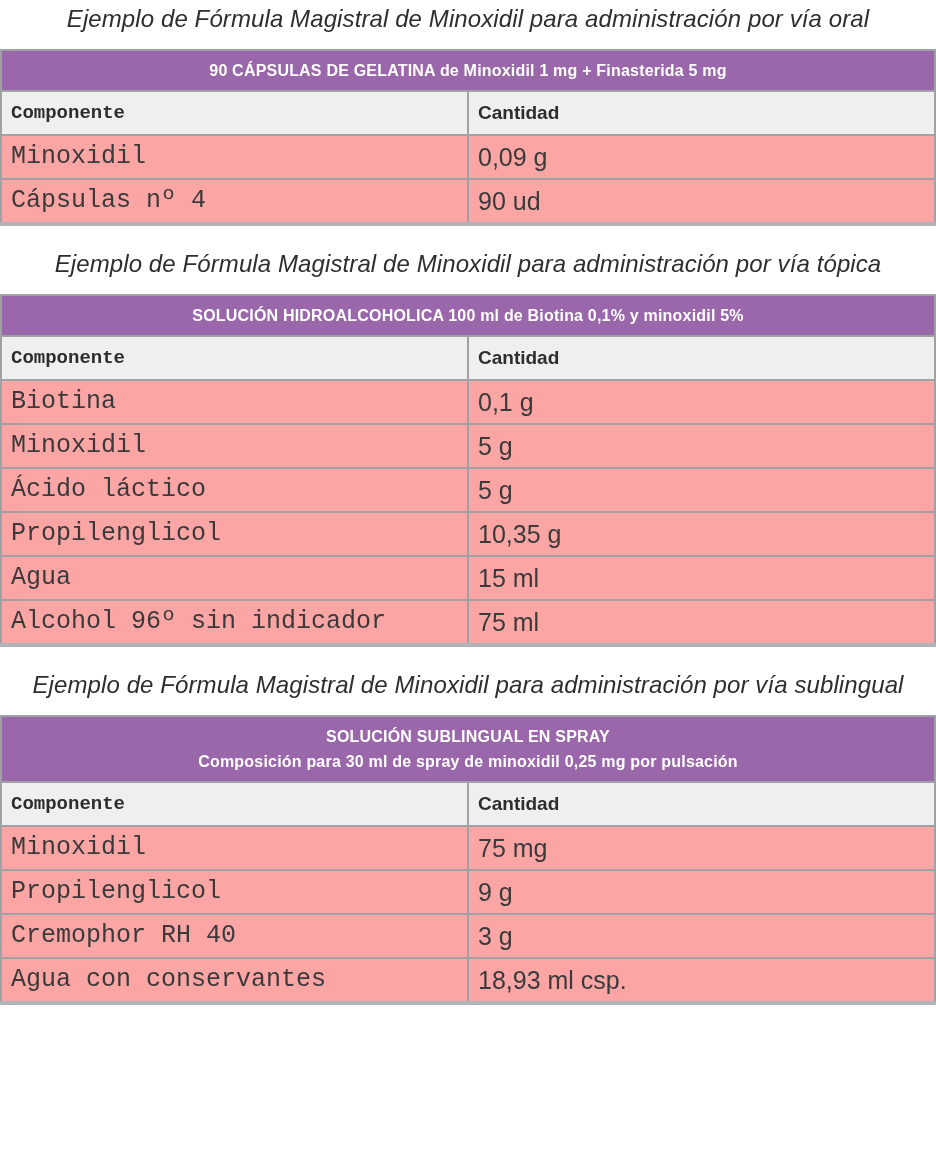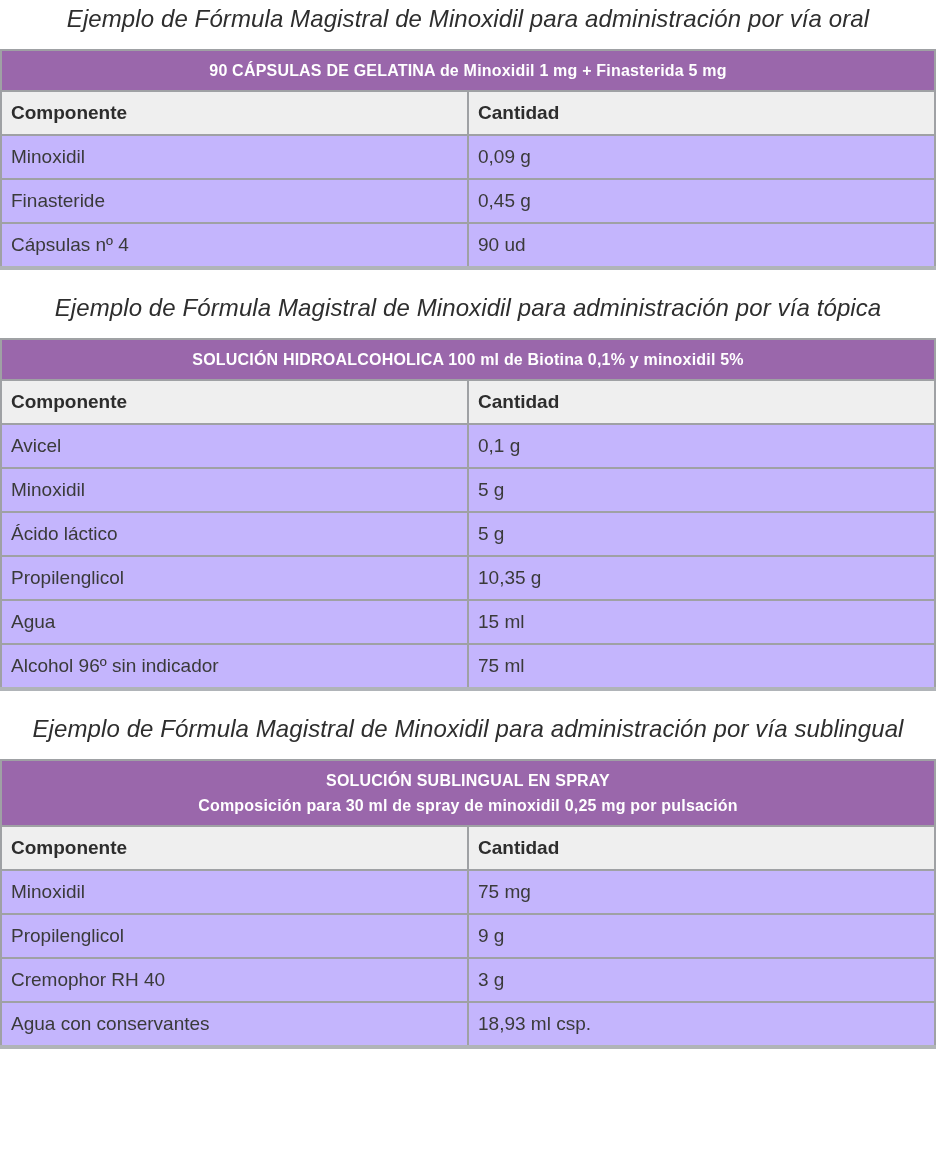--- a/index.html
+++ b/index.html
@@ -57,29 +57,29 @@
     background: var(--header-bg);
     color: var(--head-text);
     font-weight: bold;
     font-size: 19px;
     line-height: 22px;
     text-align: left;
     padding: 10px 9px;
     border: 2px solid var(--border);
   }
   td.cell {
-    background: #c4b5fd;
+    background: #fca5a5;
     color: var(--text);
-    font-size: 19px;
+    font-size: 25px;
     line-height: 22px;
     text-align: left;
     padding: 10px 9px;
     border: 2px solid var(--border);
   }
-  .col-comp { width: 48.6%; }
+  .col-comp { width: 48.6%; font-family: Liberation Mono, monospace; }
   .col-qty  { width: 51.4%; margin-left: 14px; }
   .title-line2 { font-weight: bold; }
 </style>
 </head>
 <body>
 
 <div class="page">
 
   <div class="section">
     <p class="caption">Ejemplo de Fórmula Magistral de Minoxidil para administración por vía oral</p>
@@ -92,24 +92,20 @@
           <th class="col-head col-comp">Componente</th>
           <th class="col-head col-qty">Cantidad</th>
         </tr>
       </thead>
       <tbody>
         <tr>
           <td class="cell col-comp">Minoxidil</td>
           <td class="cell col-qty">0,09 g</td>
         </tr>
         <tr>
-          <td class="cell col-comp">Finasteride</td>
-          <td class="cell col-qty">0,45 g</td>
-        </tr>
-        <tr>
           <td class="cell col-comp">Cápsulas nº 4</td>
           <td class="cell col-qty">90 ud</td>
         </tr>
       </tbody>
     </table>
   </div>
 
   <div class="section">
     <p class="caption">Ejemplo de Fórmula Magistral de Minoxidil para administración por vía tópica</p>
     <table class="formula-table">
@@ -117,21 +113,21 @@
         <tr>
           <th class="title-bar" colspan="2">SOLUCIÓN HIDROALCOHOLICA 100 ml de Biotina 0,1% y minoxidil 5%</th>
         </tr>
         <tr>
           <th class="col-head col-comp">Componente</th>
           <th class="col-head col-qty">Cantidad</th>
         </tr>
       </thead>
       <tbody>
         <tr>
-          <td class="cell col-comp">Avicel</td>
+          <td class="cell col-comp">Biotina</td>
           <td class="cell col-qty">0,1 g</td>
         </tr>
         <tr>
           <td class="cell col-comp">Minoxidil</td>
           <td class="cell col-qty">5 g</td>
         </tr>
         <tr>
           <td class="cell col-comp">Ácido láctico</td>
           <td class="cell col-qty">5 g</td>
         </tr>

